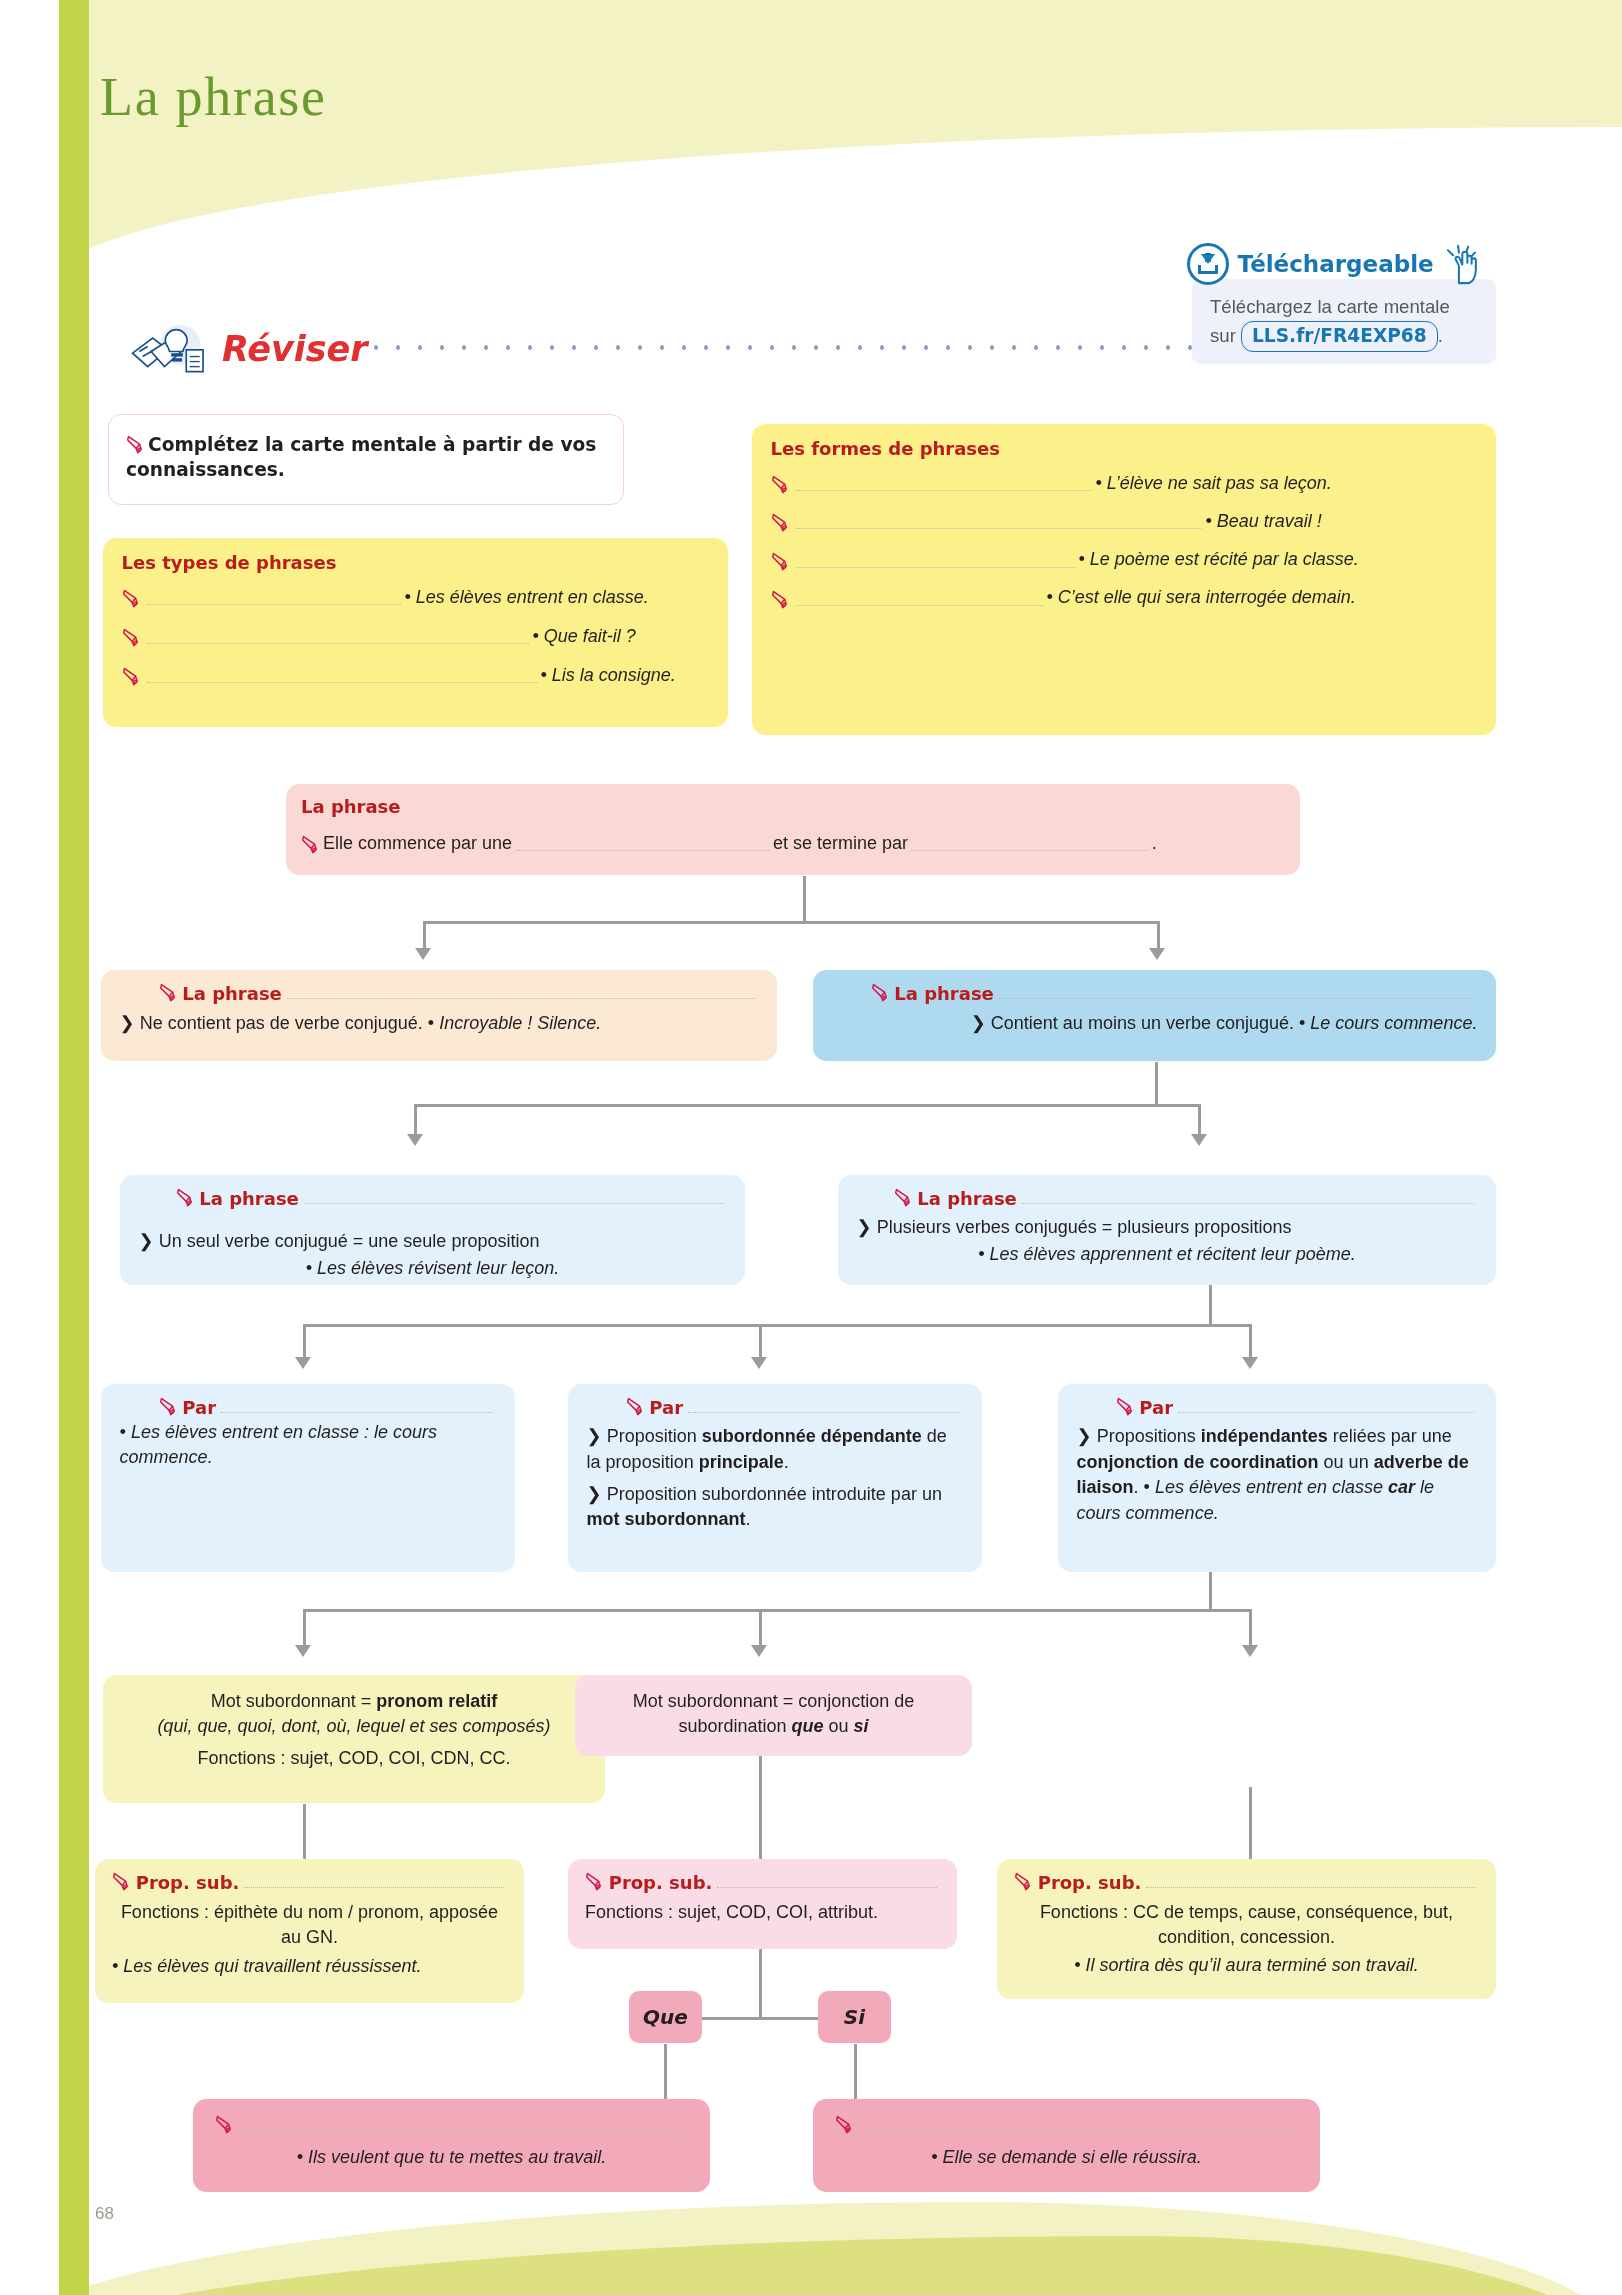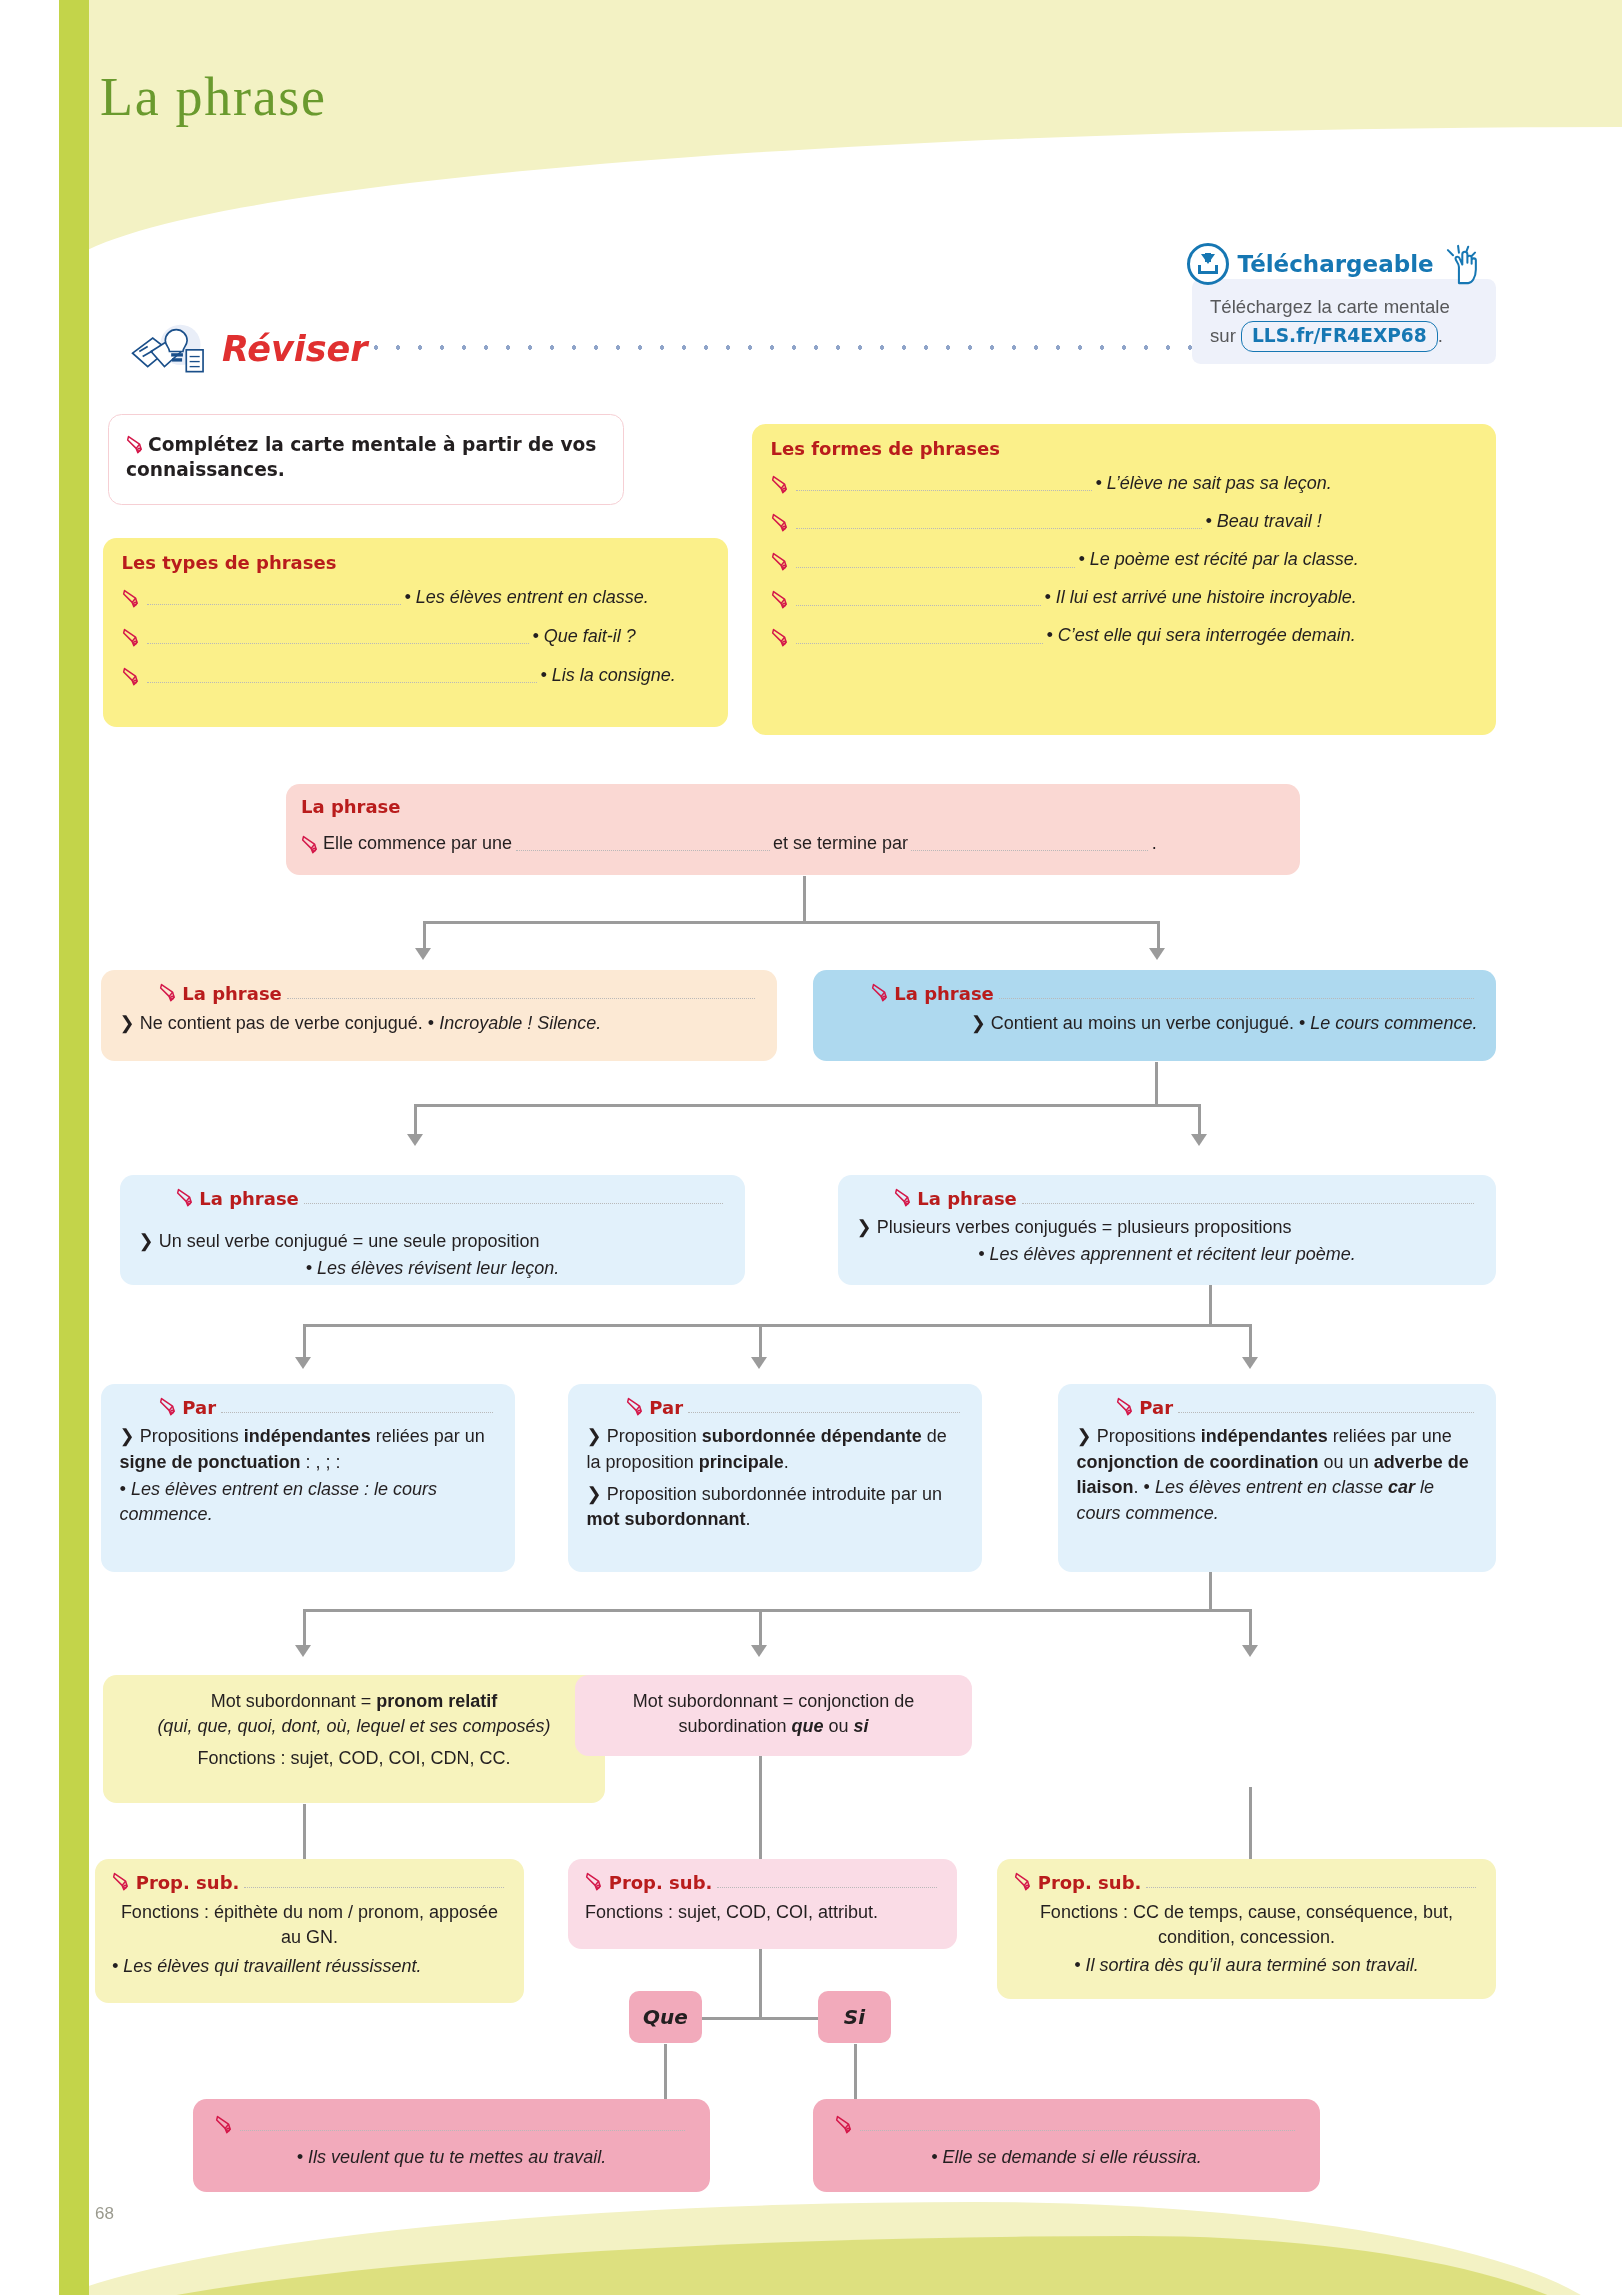--- a/index.html
+++ b/index.html
@@ -260,33 +260,20 @@
     <div class="fill-row" style="margin-top:12.7px;">
       <span class="pencil">
           <svg viewBox="0 0 26 26">
             <g fill="none" stroke="#d4184a" stroke-width="1.8" stroke-linejoin="round">
               <path d="M3 3 L16 12 L12 17 L2 7 Z"></path>
               <path d="M12 17 L14 22 L18 18 L16 12"></path>
               <circle cx="15.5" cy="18.5" r="1.6"></circle>
             </g>
           </svg>
         </span>
-      <span class="rule" style="max-width:245px;"></span>
-      <span class="body-txt ital">• Il lui est arrivé une histoire incroyable.</span>
-    </div>
-    <div class="fill-row" style="margin-top:12.7px;">
-      <span class="pencil">
-          <svg viewBox="0 0 26 26">
-            <g fill="none" stroke="#d4184a" stroke-width="1.8" stroke-linejoin="round">
-              <path d="M3 3 L16 12 L12 17 L2 7 Z"></path>
-              <path d="M12 17 L14 22 L18 18 L16 12"></path>
-              <circle cx="15.5" cy="18.5" r="1.6"></circle>
-            </g>
-          </svg>
-        </span>
       <span class="rule" style="max-width:247px;"></span>
       <span class="body-txt ital">• C’est elle qui sera interrogée demain.</span>
     </div>
   </div>
 
   <div class="node pink" style="left:286px;top:784px;width:1014px;height:91px;padding:12px 15px;">
     <div class="node-title">La phrase</div>
     <div class="fill-row" style="margin-top:13.5px;">
       <span class="pencil">
           <svg viewBox="0 0 26 26">
@@ -409,23 +396,20 @@
             <g fill="none" stroke="#d4184a" stroke-width="1.8" stroke-linejoin="round">
               <path d="M3 3 L16 12 L12 17 L2 7 Z"></path>
               <path d="M12 17 L14 22 L18 18 L16 12"></path>
               <circle cx="15.5" cy="18.5" r="1.6"></circle>
             </g>
           </svg>
         </span>
       <span class="node-title">Par</span>
       <span class="rule"></span>
     </div>
-    <div class="body-txt" style="margin-top:6px;">
-      <span>❯ Propositions </span><span class="bold">indépendantes</span><span> reliées par un </span><span class="bold">signe de ponctuation</span><span> : , ; :</span>
-    </div>
     <div class="body-txt ital" style="margin-top:1.7px;">• Les élèves entrent en classe : le cours commence.</div>
   </div>
 
   <div class="node paleblue" style="left:568px;top:1384px;width:414px;height:188px;padding:12px 18.6px;">
     <div class="lbl-row" style="padding-left:39px;">
       <span class="pencil">
           <svg viewBox="0 0 26 26">
             <g fill="none" stroke="#d4184a" stroke-width="1.8" stroke-linejoin="round">
               <path d="M3 3 L16 12 L12 17 L2 7 Z"></path>
               <path d="M12 17 L14 22 L18 18 L16 12"></path>

